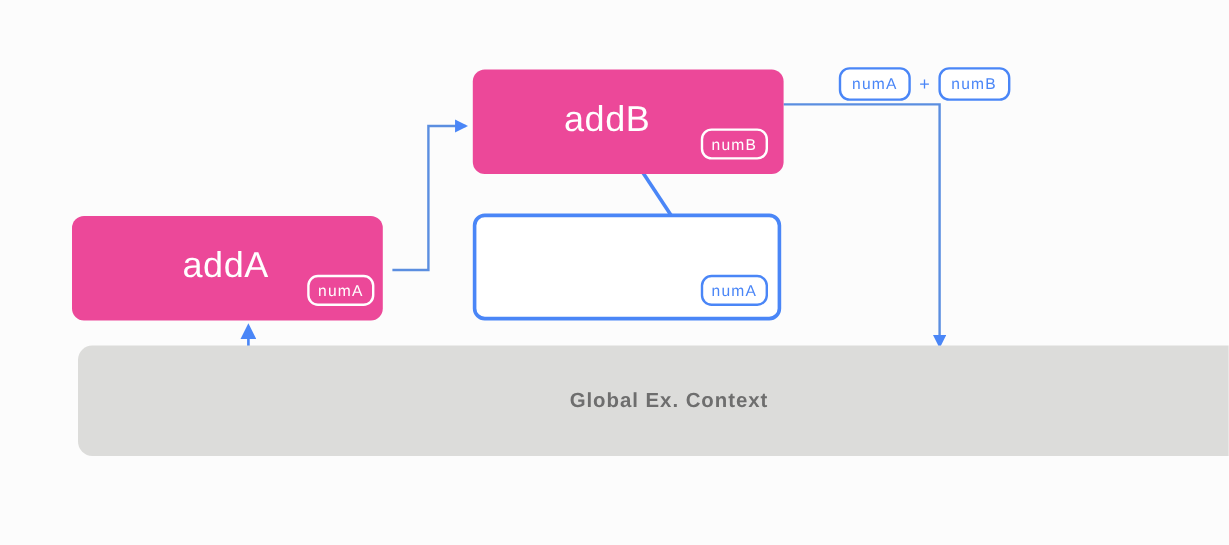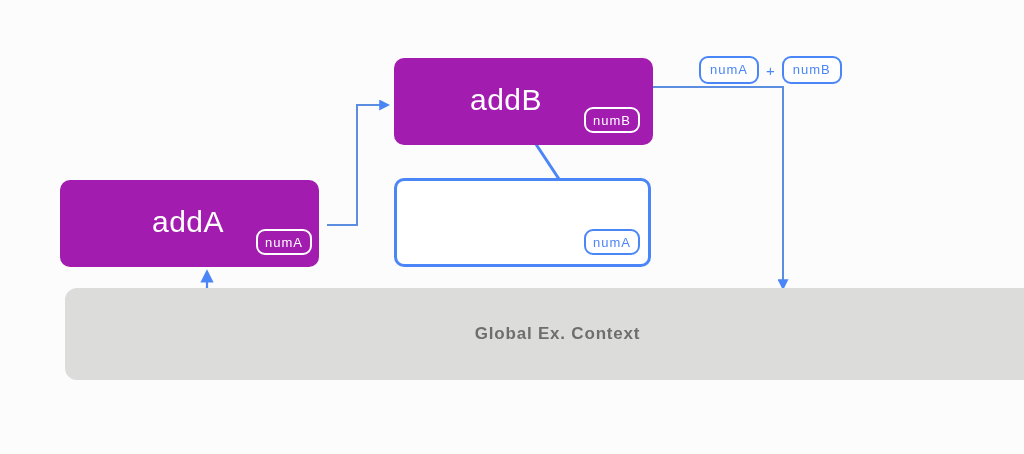--- a/index.html
+++ b/index.html
@@ -12,21 +12,21 @@
     width: 1024px;
     height: 454px;
     background: #fcfcfc;
     font-family: "Liberation Sans", sans-serif;
     overflow: hidden;
   }
 
   
   .fn-box {
     position: absolute;
-    background: #a21caf;
+    background: #ec4899;
     border-radius: 10px;
     box-sizing: border-box;
   }
   .fn-title {
     position: absolute;
     color: #ffffff;
     font-size: 30px;
     font-weight: 400;
     letter-spacing: 0.5px;
     white-space: nowrap;

